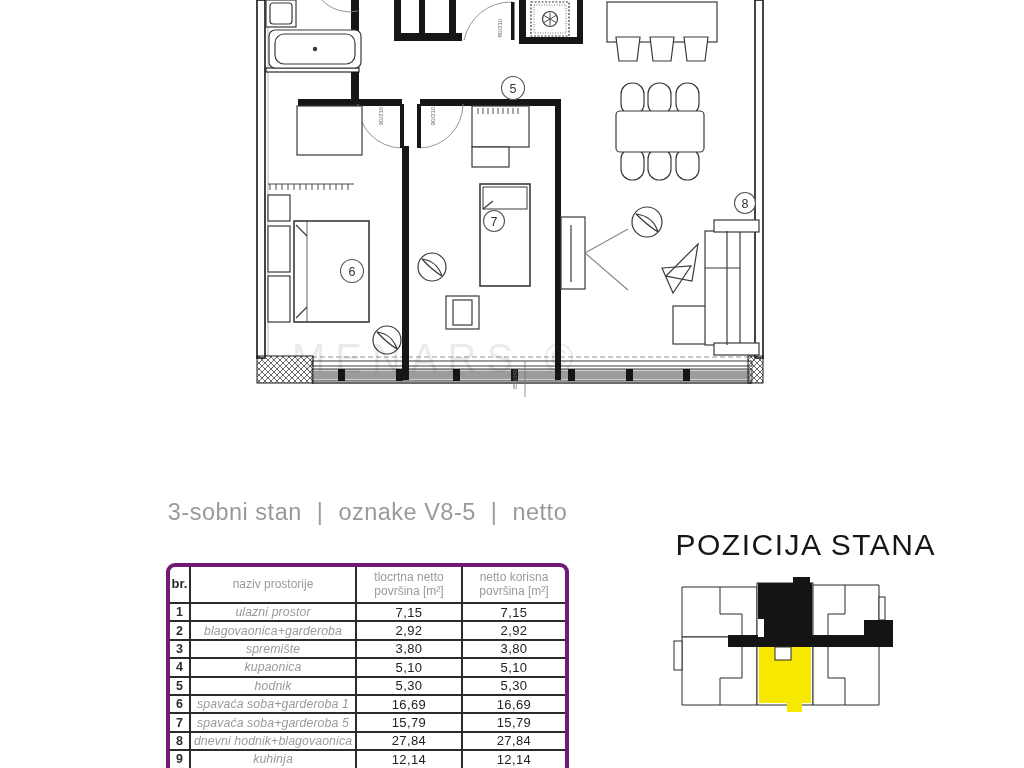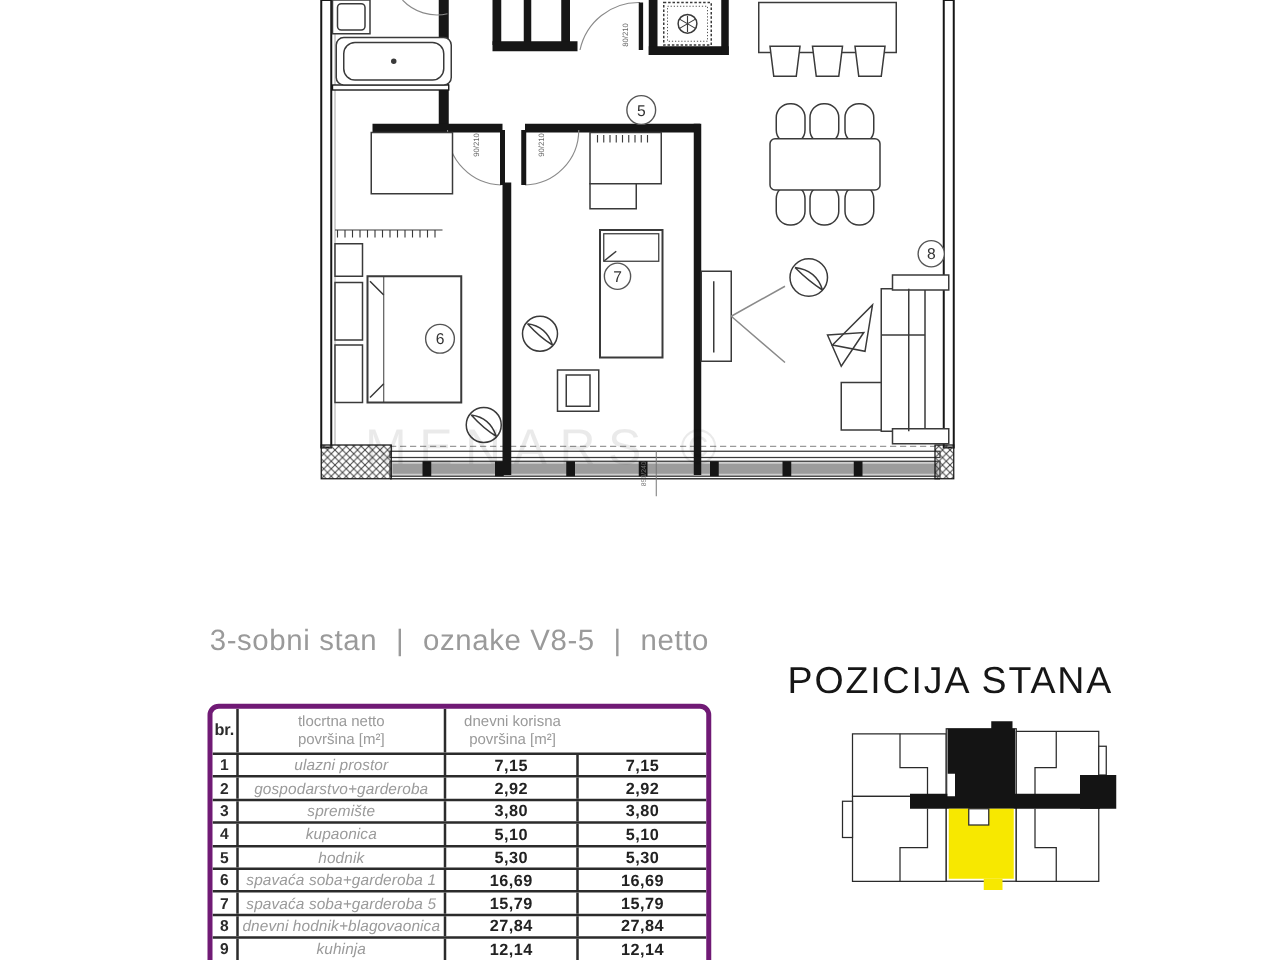--- a/index.html
+++ b/index.html
@@ -29,24 +29,24 @@
   .trow{height:18.4px;box-sizing:border-box;border-top:2px solid #2b2b2b;}
   .cell{
     display:flex;align-items:center;justify-content:center;text-align:center;
     border-right:2px solid #2b2b2b;box-sizing:border-box;overflow:hidden;
   }
   .cell:last-child{border-right:none;}
   .hc{font-size:12px;line-height:1.15;color:#9a9a9a;}
   .hc.hbr{font-size:13px;font-weight:700;color:#2b2b2b;}
   .cnum{font-size:12.5px;font-weight:700;color:#2b2b2b;}
   .cname{font-size:12.3px;color:#9a9a9a;letter-spacing:0.1px;white-space:nowrap;font-style:italic;}
-  .cval{font-size:13px;font-weight:700;color:#222;letter-spacing:0.4px;}
+  .cval{font-size:13px;font-weight:400;color:#222;letter-spacing:0.4px;}
   
   .pos-title{
-    position:absolute;left:630px;top:528px;width:306px;text-align:left;
+    position:absolute;left:630px;top:528px;width:306px;text-align:right;
     font-size:30px;color:#161616;letter-spacing:1.5px;white-space:nowrap;
   }
   .pos-map{position:absolute;left:660px;top:570px;width:240px;height:150px;}
   svg text{font-family:"Liberation Sans",sans-serif;}
 </style>
 </head>
 <body>
 
 <svg class="plan" viewBox="0 0 520 400">
   <defs>
@@ -219,43 +219,44 @@
 
 <div class="watermark">MENARS ©</div>
 
 <div class="tbl-title">
   <span>3-sobni stan</span><span class="sep">|</span><span>oznake V8-5</span><span class="sep">|</span><span>netto</span>
 </div>
 
 <div class="tbl">
   <div class="thead">
     <div class="cell hc hbr">br.</div>
+    <div class="cell hc">naziv prostorije</div>
     <div class="cell hc">
       <div>
           <div>tlocrtna netto</div>
           <div>površina [m²]</div>
         </div>
     </div>
     <div class="cell hc">
       <div>
-          <div>dnevni korisna</div>
+          <div>netto korisna</div>
           <div>površina [m²]</div>
         </div>
     </div>
   </div>
   <div>
       <div class="trow">
         <div class="cell cnum">1</div>
         <div class="cell cname">ulazni prostor</div>
         <div class="cell cval">7,15</div>
         <div class="cell cval">7,15</div>
       </div>
       <div class="trow">
         <div class="cell cnum">2</div>
-        <div class="cell cname">gospodarstvo+garderoba</div>
+        <div class="cell cname">blagovaonica+garderoba</div>
         <div class="cell cval">2,92</div>
         <div class="cell cval">2,92</div>
       </div>
       <div class="trow">
         <div class="cell cnum">3</div>
         <div class="cell cname">spremište</div>
         <div class="cell cval">3,80</div>
         <div class="cell cval">3,80</div>
       </div>
       <div class="trow">

